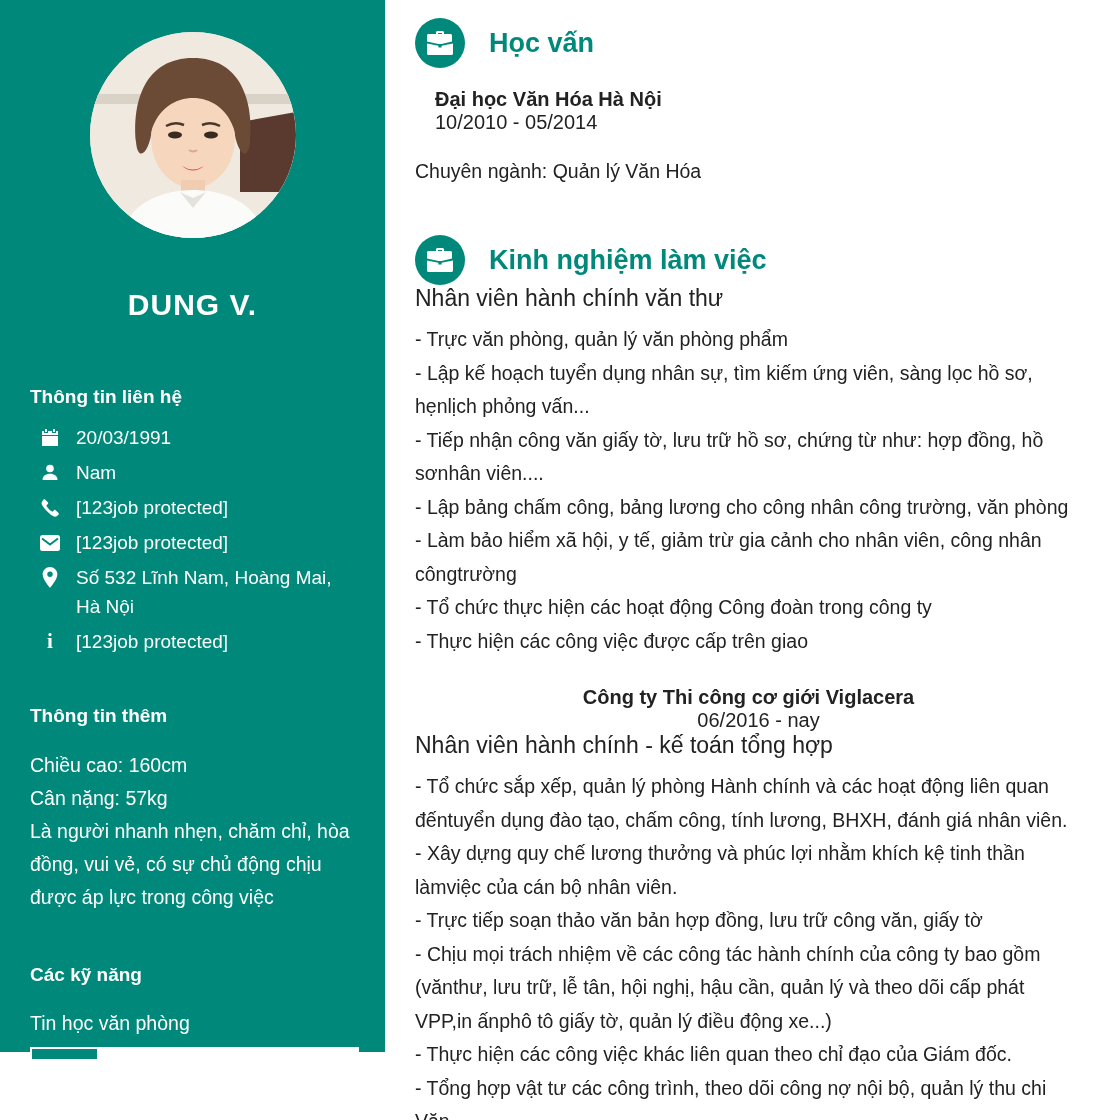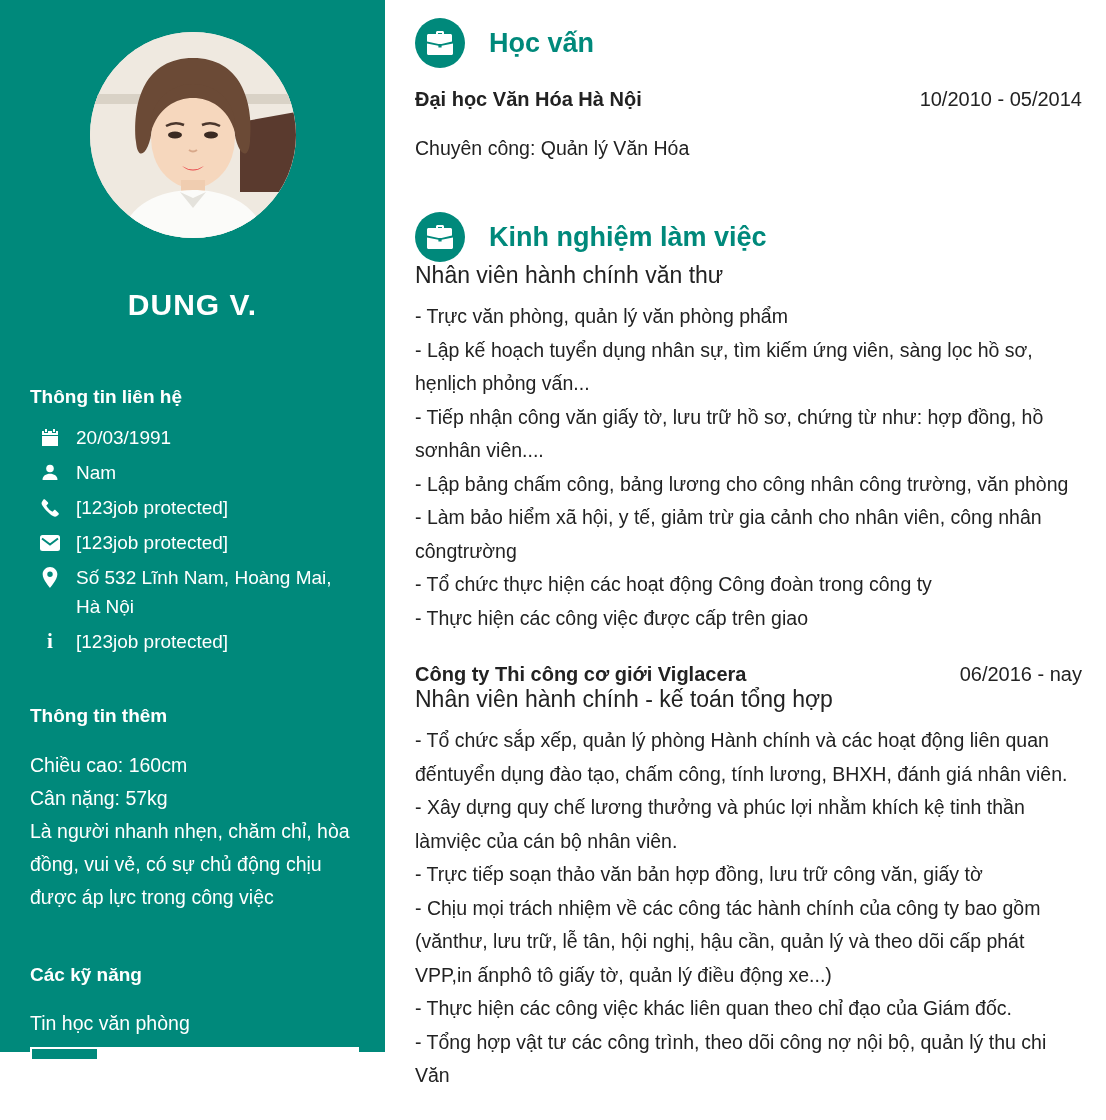--- a/index.html
+++ b/index.html
@@ -35,21 +35,21 @@
   .skill-fill { height:100%; background:#00897b; }
 
   
   .content { flex:1; padding:18px 24px 0 30px; color:#222; }
   .section-header { display:flex; align-items:center; margin:0; }
   .section-header.second { margin-top:52px; }
   .section-icon { width:50px; height:50px; min-width:50px; border-radius:50%; background:#00897b;
     display:flex; align-items:center; justify-content:center; }
   .section-title { color:#00897b; font-size:27px; font-weight:bold; margin-left:24px; }
 
-  .entry-header { display:flex; justify-content:space-between; align-items:baseline; margin-top:20px; }
+  .entry-header { display:flex; justify-content:space-between; align-items:baseline; margin-top:20px;flex-direction:column; }
   .entry-header.job2 { margin-top:28px;align-items:center; }
   .entry-name { font-size:20px; font-weight:bold; }
   .entry-period { font-size:20px; white-space:nowrap; margin-left:20px; }
   .entry-desc { margin-top:26px; font-size:19.5px; }
   .entry-role { font-size:23px; }
   .bullets { margin-top:11px; font-size:19.5px; line-height:33.5px; }
   .bullets p { margin:0; }
 </style>
 </head>
 <body>
@@ -171,21 +171,21 @@
             <path fill="#fff" d="M10 4V2.5C10 1.7 10.7 1 11.5 1h5c.8 0 1.5.7 1.5 1.5V4h6.5c.8 0 1.5.7 1.5 1.5v6L15.6 14h-3.2L1 11.5v-6C1 4.7 1.7 4 2.5 4H10zm2 0h4V3h-4v1zM1 13.6l11.4 2.2v1.7h3.2v-1.7L27 13.6v9.9c0 .8-.7 1.5-1.5 1.5h-23C1.7 25 1 24.3 1 23.5v-9.9z"></path>
           </svg>
       </span>
       <span class="section-title">Học vấn</span>
     </div>
 
     <div class="entry-header">
       <span class="entry-name">Đại học Văn Hóa Hà Nội</span>
       <span class="entry-period">10/2010 - 05/2014</span>
     </div>
-    <div class="entry-desc">Chuyên công: Quản lý Văn Hóa</div>
+    <div class="entry-desc">Chuyên ngành: Quản lý Văn Hóa</div>
 
     <div class="section-header second">
       <span class="section-icon">
         <svg width="28" height="26" viewBox="0 0 28 26">
             <path fill="#fff" d="M10 4V2.5C10 1.7 10.7 1 11.5 1h5c.8 0 1.5.7 1.5 1.5V4h6.5c.8 0 1.5.7 1.5 1.5v6L15.6 14h-3.2L1 11.5v-6C1 4.7 1.7 4 2.5 4H10zm2 0h4V3h-4v1zM1 13.6l11.4 2.2v1.7h3.2v-1.7L27 13.6v9.9c0 .8-.7 1.5-1.5 1.5h-23C1.7 25 1 24.3 1 23.5v-9.9z"></path>
           </svg>
       </span>
       <span class="section-title">Kinh nghiệm làm việc</span>
     </div>
 

